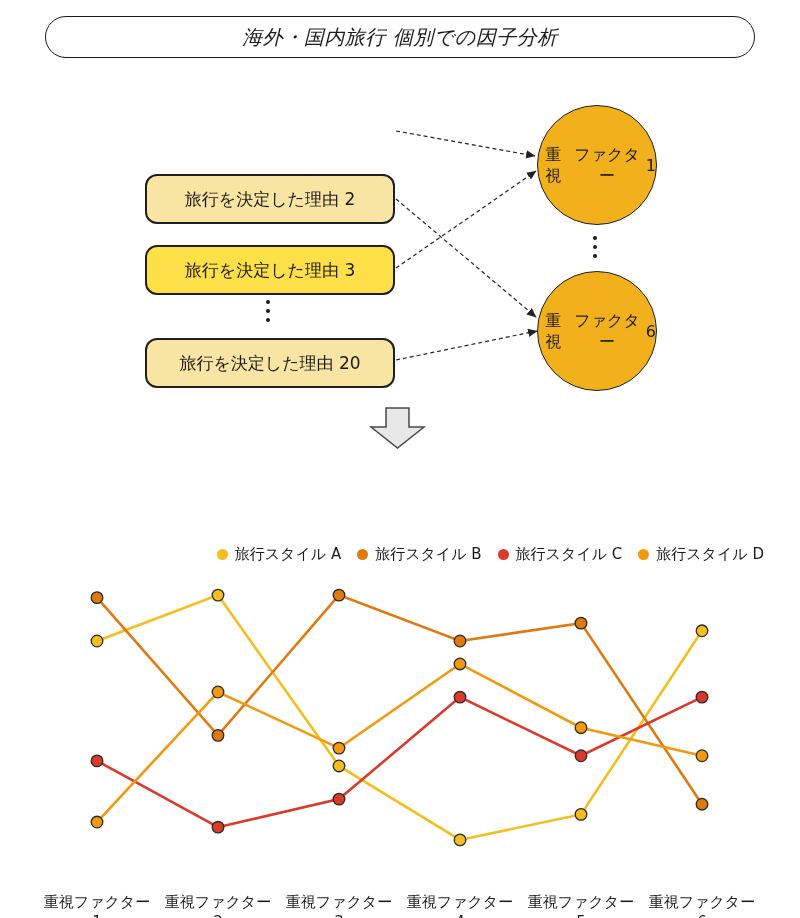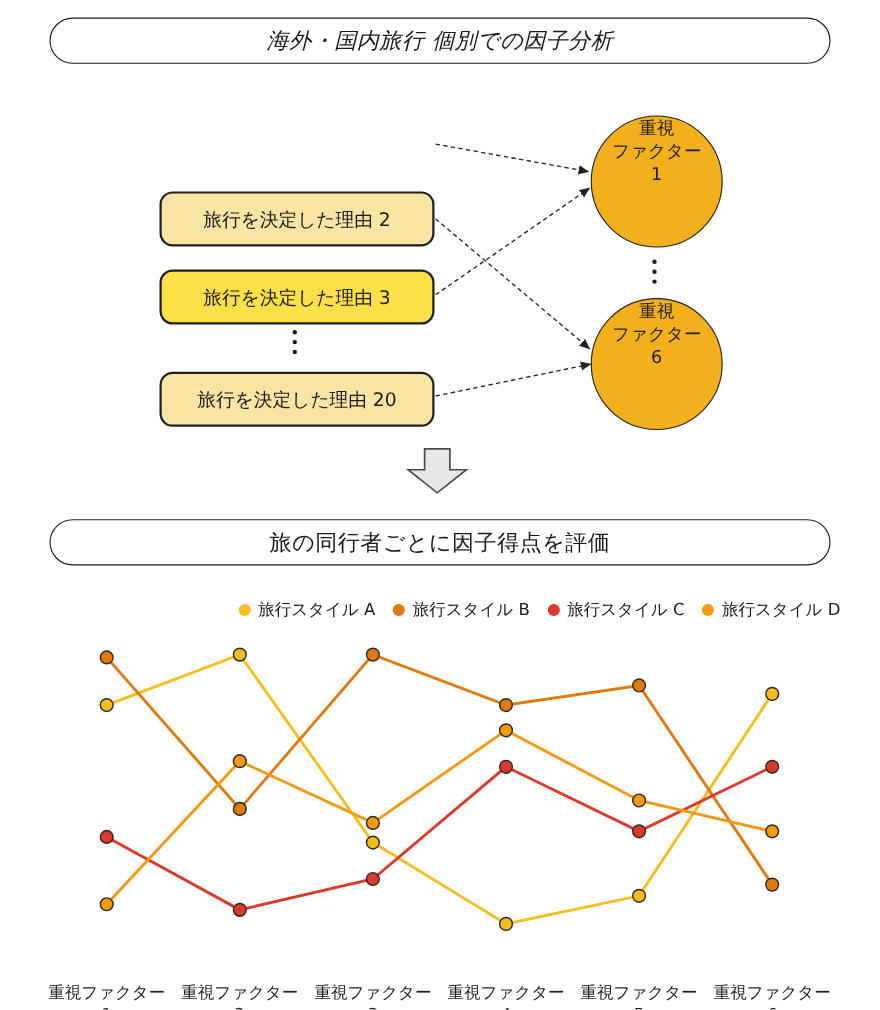--- a/index.html
+++ b/index.html
@@ -18,21 +18,21 @@
 
   .reason-box {
     position:absolute; left:145px; width:250px; height:50px;
     border:2px solid #1f1f1f; border-radius:12px;
     display:flex; align-items:center; justify-content:center;
     font-size:17px;
   }
   .factor-circle {
     position:absolute; left:537px; width:120px; height:120px;
     border:1.6px solid #1f1f1f; border-radius:50%;
-    display:flex; flex-direction:column; align-items:center; justify-content:flex-start;
+    display:flex; align-items:center; justify-content:flex-end;
     font-size:16px; line-height:21px; text-align:center;
   }
   .vdots { position:absolute; display:flex; flex-direction:column; gap:5px; }
   .vdots span { width:4px; height:4px; border-radius:50%; background:#1a1a1a; display:block; }
 
   .overlay { position:absolute; top:0; left:0; pointer-events:none; }
 
   .legend {
     position:absolute; top:545px; left:0; right:0;
     display:flex; justify-content:flex-end; align-items:flex-end;
@@ -95,23 +95,20 @@
         <path d="M0,0 L8,3.5 L0,7 z" fill="#222"></path>
       </marker>
     </defs>
     <line x1="396" y1="131" x2="535" y2="156" stroke="#222" stroke-width="1.2" stroke-dasharray="4 3" marker-end="url(#ah)"></line>
     <line x1="396" y1="268" x2="536" y2="171" stroke="#222" stroke-width="1.2" stroke-dasharray="4 3" marker-end="url(#ah)"></line>
     <line x1="396" y1="199" x2="536" y2="317" stroke="#222" stroke-width="1.2" stroke-dasharray="4 3" marker-end="url(#ah)"></line>
     <line x1="396" y1="360" x2="537" y2="331" stroke="#222" stroke-width="1.2" stroke-dasharray="4 3" marker-end="url(#ah)"></line>
     <polygon points="386,408 409,408 409,427 424,427 397.5,448 371,427 386,427" fill="#E7E7E7" stroke="#4a4a4a" stroke-width="1.5"></polygon>
   </svg>
 
-  <div class="banner banner-bottom">
-    <span>旅の同行者ごとに因子得点を評価</span>
-  </div>
 
   <div class="legend" id="legend">
       <span class="legend-item">
         <span class="legend-dot" style="background: rgb(245, 189, 29);"></span>
         <span>旅行スタイル A</span>
       </span>
       <span class="legend-item">
         <span class="legend-dot" style="background: rgb(224, 121, 14);"></span>
         <span>旅行スタイル B</span>
       </span>

